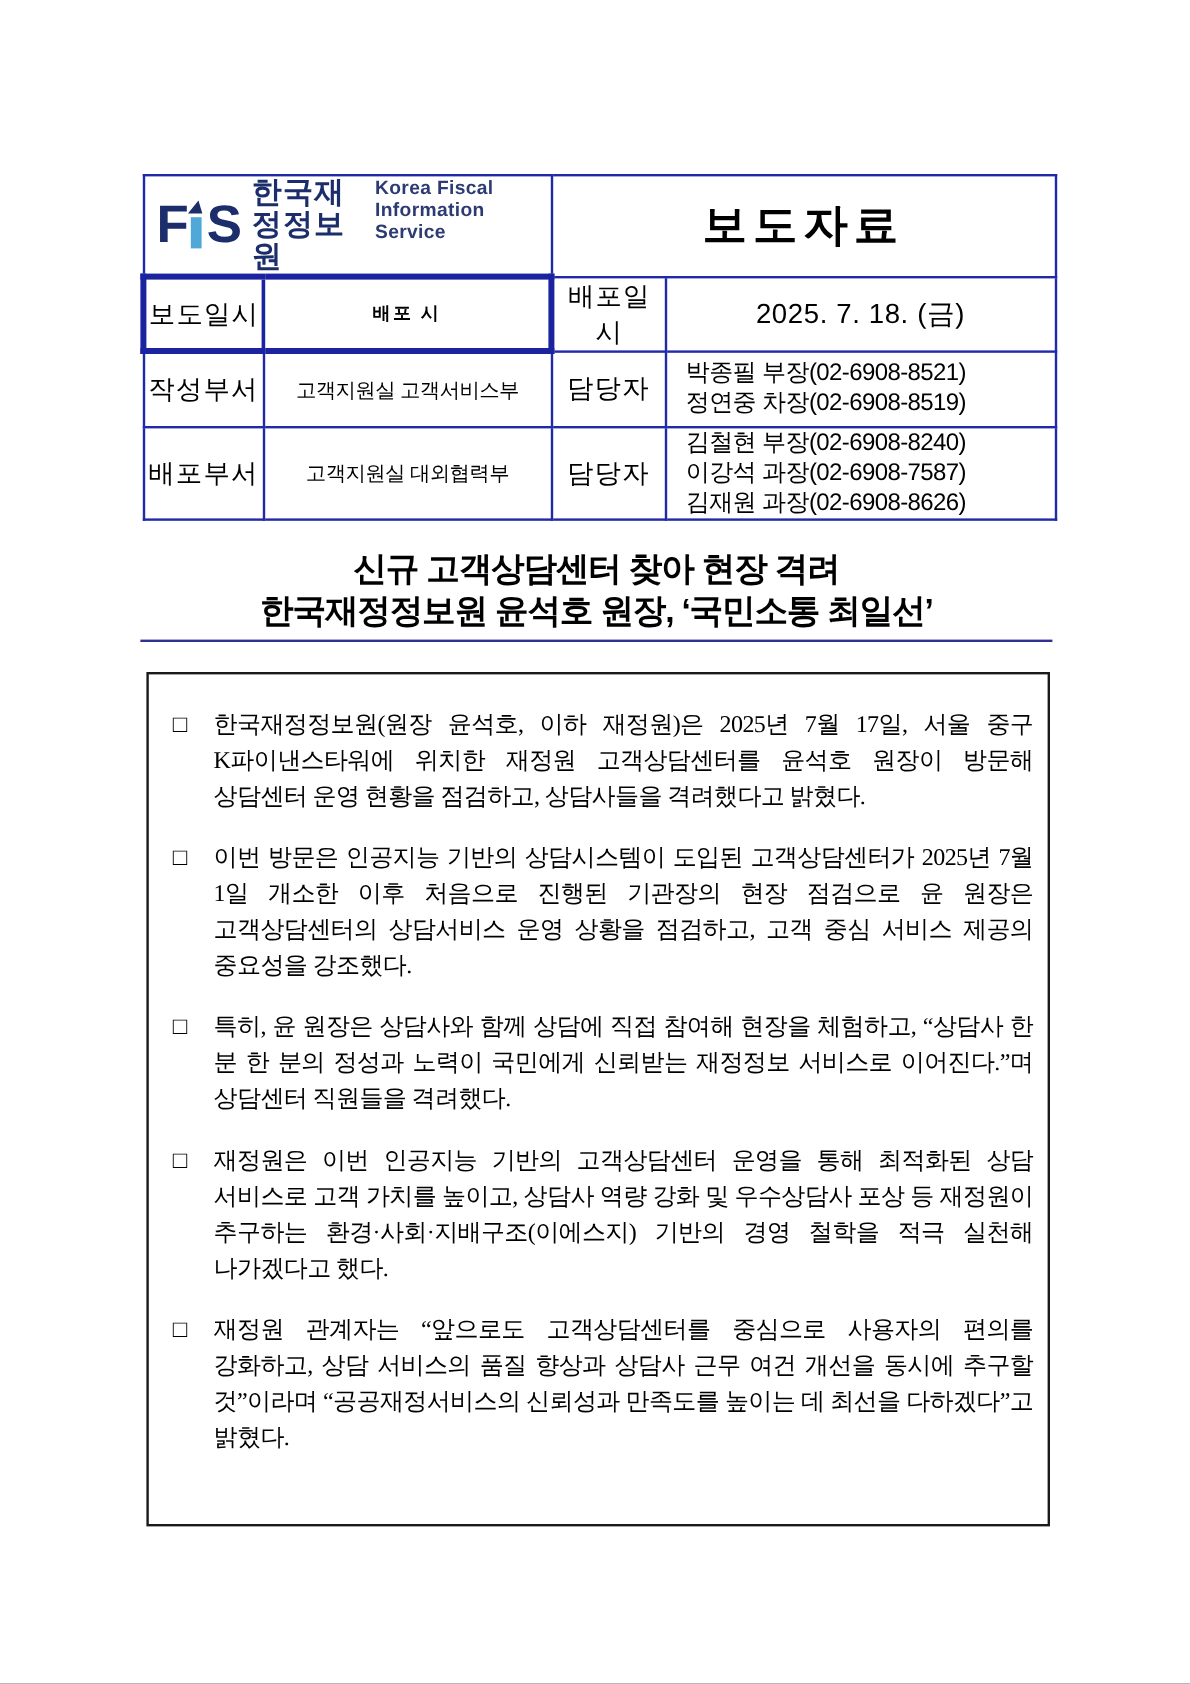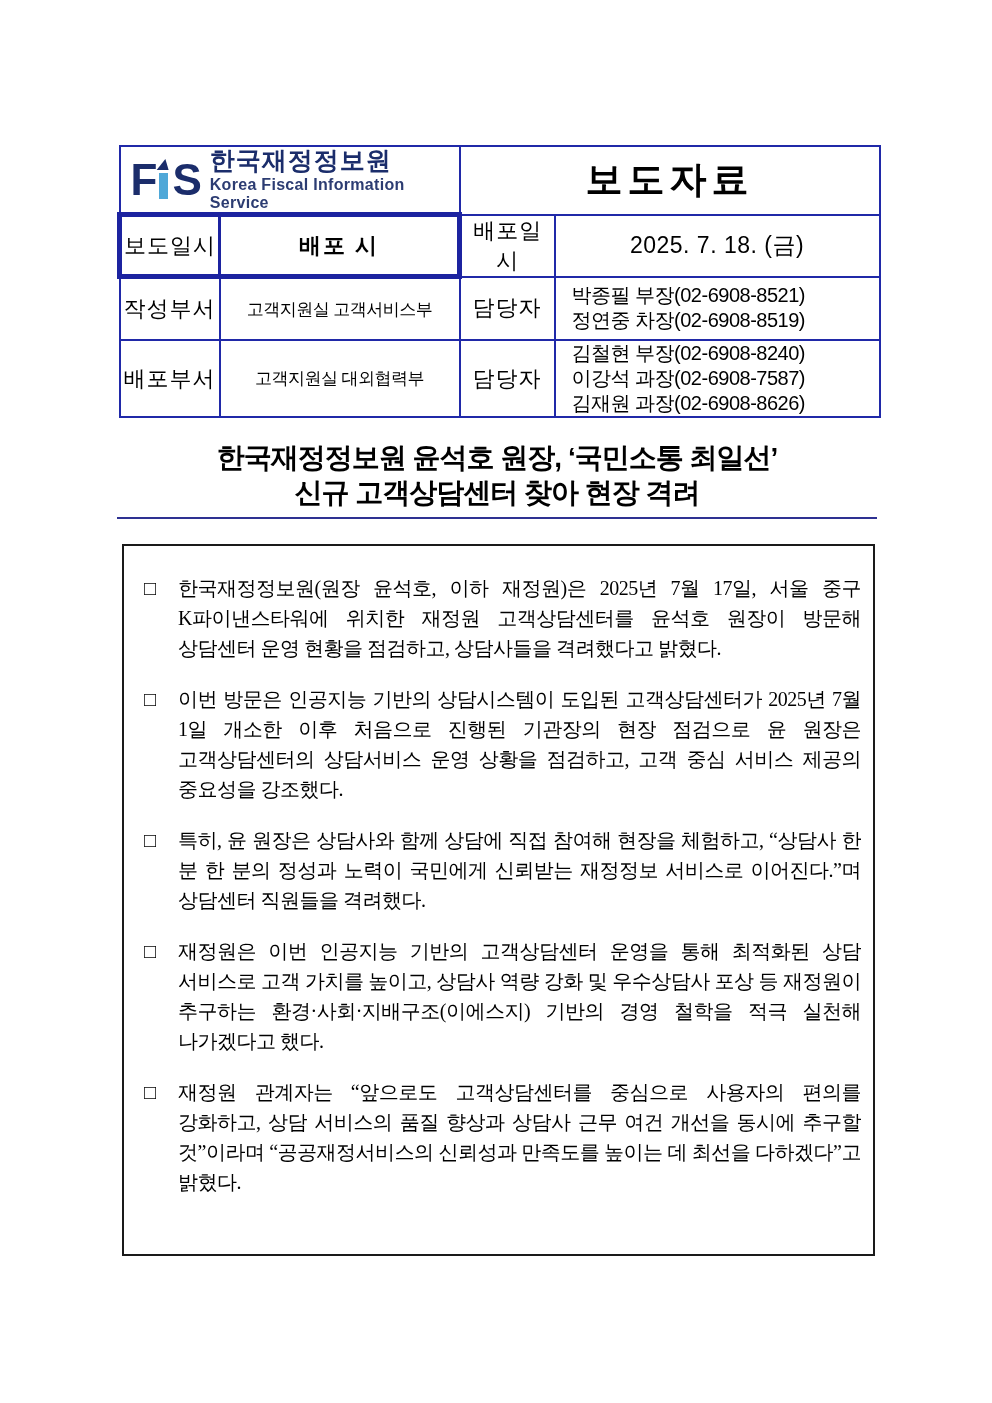--- a/index.html
+++ b/index.html
@@ -30,28 +30,28 @@
     font-size:44px; font-weight:800; color:#1B2D6B; line-height:40px;
     letter-spacing:-2px; font-family:"Liberation Sans",sans-serif;
   }
   .fis-i { position:relative; display:inline-block; width:9px; height:26px;
     background:#4FA8D8; margin:0 4px 1px 4px; }
   .fis-i::before {
     content:""; position:absolute; top:-14px; left:-1px;
     border-left:6px solid transparent; border-right:6px solid transparent;
     border-bottom:11px solid #1B2D6B; transform:skewX(-14deg);
   }
-  .logo-text { display:flex; flex-direction:column; justify-content:center; }
+  .logo-text { display:flex; justify-content:center; }
   .org-ko { font-size:25px; font-weight:700; color:#1B2D6B; letter-spacing:1px; line-height:27px; }
   .org-en { font-size:16px; font-weight:700; color:#2C3C72; letter-spacing:0.3px; margin-top:2px; }
 
   .doc-type { font-size:37px; font-weight:800; letter-spacing:5px; }
 
   .cell-label { font-size:22px; letter-spacing:1px; }
-  .release-value { font-size:22px; font-weight:800; letter-spacing:2px; }
+  .release-value { font-size:15px; font-weight:800; letter-spacing:2px; }
   .dept-value { font-size:17px; letter-spacing:-0.5px; }
   .date-value { font-size:23px; letter-spacing:0.5px; }
   .contacts { text-align:left !important; padding-left:16px !important;border-radius:14px; }
   .contact-line { font-size:20px; line-height:25px; letter-spacing:-0.5px; white-space:nowrap; }
 
   
   tr.highlight td.hl-left  { border-top:5px solid #1C23A0; border-bottom:5px solid #1C23A0;
                              border-left:5px solid #1C23A0; border-right:3px solid #1C23A0; }
   tr.highlight td.hl-right { border-top:5px solid #1C23A0; border-bottom:5px solid #1C23A0;
                              border-left:3px solid #1C23A0; border-right:5px solid #1C23A0; }
@@ -138,22 +138,22 @@
 
           <div class="contact-line">김철현 부장(02-6908-8240)</div>
               <div class="contact-line">이강석 과장(02-6908-7587)</div>
               <div class="contact-line">김재원 과장(02-6908-8626)</div>
             </td>
         </tr>
       </tbody>
     </table>
 
     <div class="title-block">
+      <div class="title-line">신규 고객상담센터 찾아 현장 격려</div>
       <div class="title-line">한국재정정보원 윤석호 원장, ‘국민소통 최일선’</div>
-      <div class="title-line">신규 고객상담센터 찾아 현장 격려</div>
       <div class="title-rule"></div>
     </div>
 
     <div class="body-box">
 
         <div class="para">
           <span class="bullet">□</span>
           <span class="ptext">한국재정정보원(원장 윤석호, 이하 재정원)은 2025년 7월 17일, 서울 중구 K파이낸스타워에 위치한 재정원 고객상담센터를 윤석호 원장이 방문해 상담센터 운영 현황을 점검하고, 상담사들을 격려했다고 밝혔다.</span>
         </div>
 

